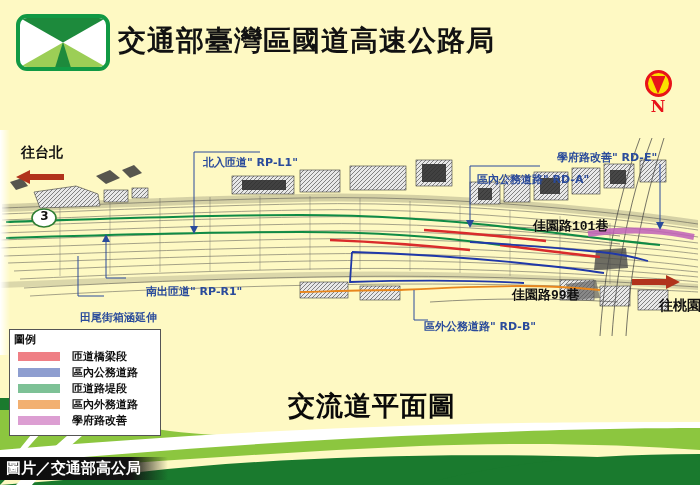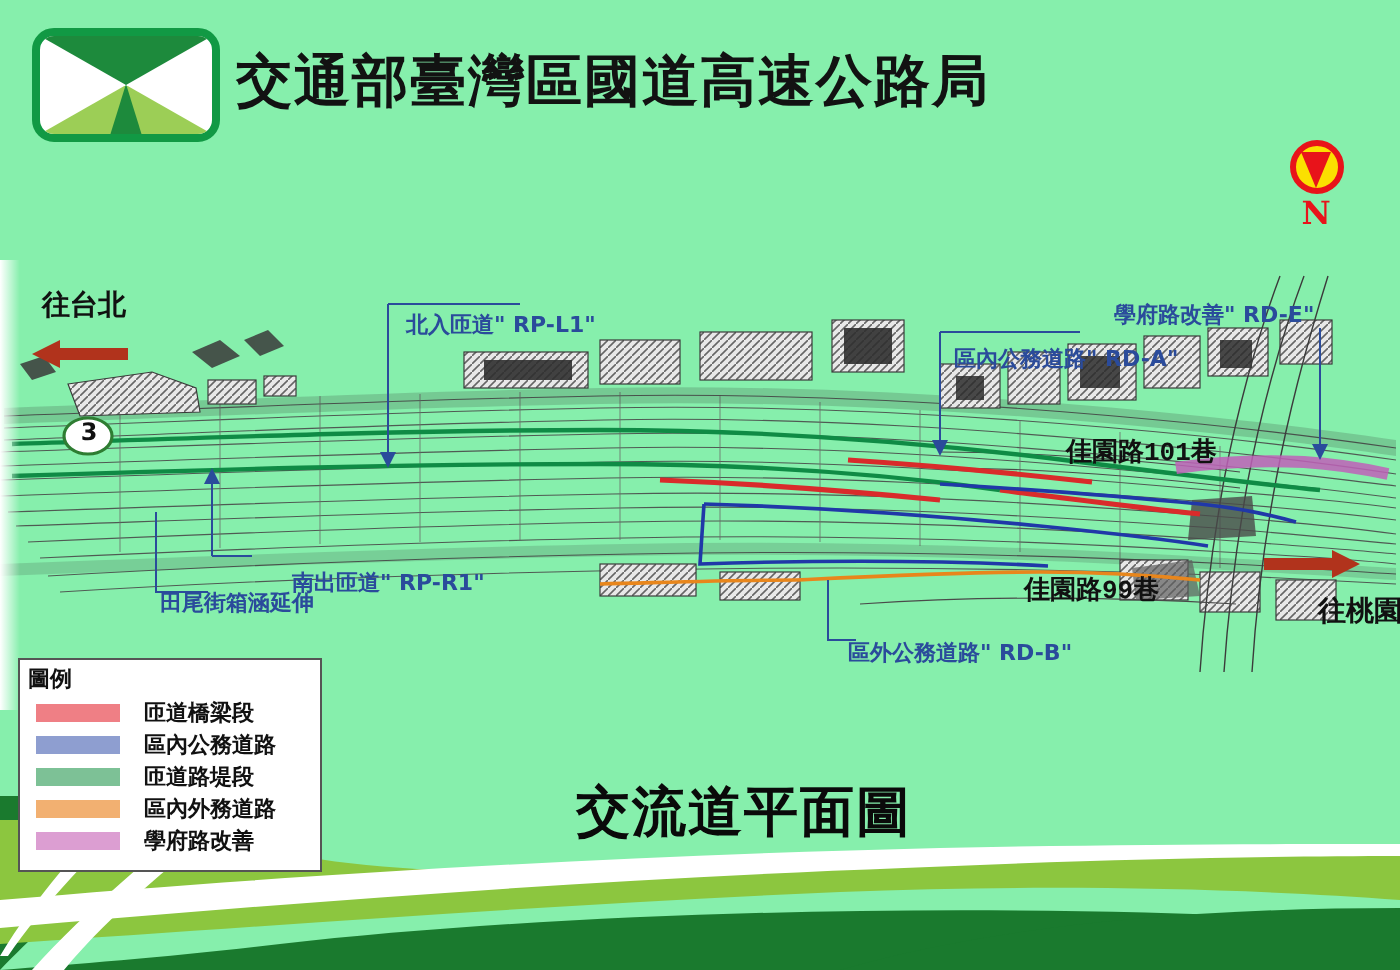--- a/index.html
+++ b/index.html
@@ -3,21 +3,21 @@
 <meta charset="utf-8">
 <style>
   * { margin:0; padding:0; box-sizing:border-box; }
   html,body { width:700px; height:485px; }
   body {
     font-family:"DejaVu Sans","Liberation Sans",sans-serif;
     background:#ffffff;
     position:relative;
     overflow:hidden;
   }
-  #page { position:relative; width:700px; height:485px; background:#86efac; overflow:hidden; }
+  #page { position:relative; width:700px; height:485px; background:#fef9c3; overflow:hidden; }
 
   
   #header { position:absolute; left:0; top:0; width:700px; height:80px; }
   #logo-mark {
     position:absolute; left:16px; top:14px; width:94px; height:57px;
     border:4px solid #119944; border-radius:11px; background:#fff; overflow:hidden;
   }
   #logo-mark .inner { position:absolute; inset:0; }
   #logo-mark .q-tl { position:absolute; left:0; top:0; width:50%; height:50%;
      background:#1d8a3c; clip-path:polygon(0 0,100% 0,100% 100%); }
@@ -308,21 +308,21 @@
     <polygon points="48,7 34,0 34,4 0,4 0,10 34,10 34,14" fill="#b1331c"></polygon>
   </svg>
 
   <div class="roadname" style="left:533px;top:217px;">佳園路101巷</div>
   <div class="roadname" style="left:512px;top:286px;">佳園路99巷</div>
 
   <div class="anno" style="left:203px;top:155px;">北入匝道" RP-L1"</div>
   <div class="anno" style="left:557px;top:150px;">學府路改善" RD-E"</div>
   <div class="anno" style="left:477px;top:172px;">區內公務道路" RD-A"</div>
   <div class="anno" style="left:146px;top:284px;">南出匝道" RP-R1"</div>
-  <div class="anno" style="left:80px;top:294px;">田尾街箱涵延伸</div>
+  <div class="anno" style="left:80px;top:310px;">田尾街箱涵延伸</div>
   <div class="anno" style="left:424px;top:319px;">區外公務道路" RD-B"</div>
 
   <div id="legend">
     <div class="lg-title">圖例</div>
     <div class="lg-row">
       <span class="sw" style="background:#ef7f85;"></span>
       <span class="lg-text">匝道橋梁段</span>
     </div>
     <div class="lg-row">
       <span class="sw" style="background:#8e9ed0;"></span>
@@ -356,14 +356,17 @@
       <path d="M0,70 C140,58 300,48 470,44 C560,42 640,42 700,42 L700,48
                C630,48 540,50 452,54 C290,60 140,72 0,84 Z" fill="#ffffff"></path>
 
       <path d="M64,18 L78,18 C46,46 22,72 4,98 L0,98 C18,68 40,44 64,18 Z" fill="#ffffff"></path>
       <path d="M112,18 L130,18 C90,48 56,76 32,105 L16,105 C44,74 78,46 112,18 Z" fill="#ffffff"></path>
 
       <path d="M420,105 L700,105 L700,74 C600,74 500,82 420,105 Z" fill="#1a7a2e"></path>
     </svg>
   </div>
 
+  <div id="credit">
+    <span>圖片／交通部高公局</span>
+  </div>
 
 </div>
 
 </body></html>

